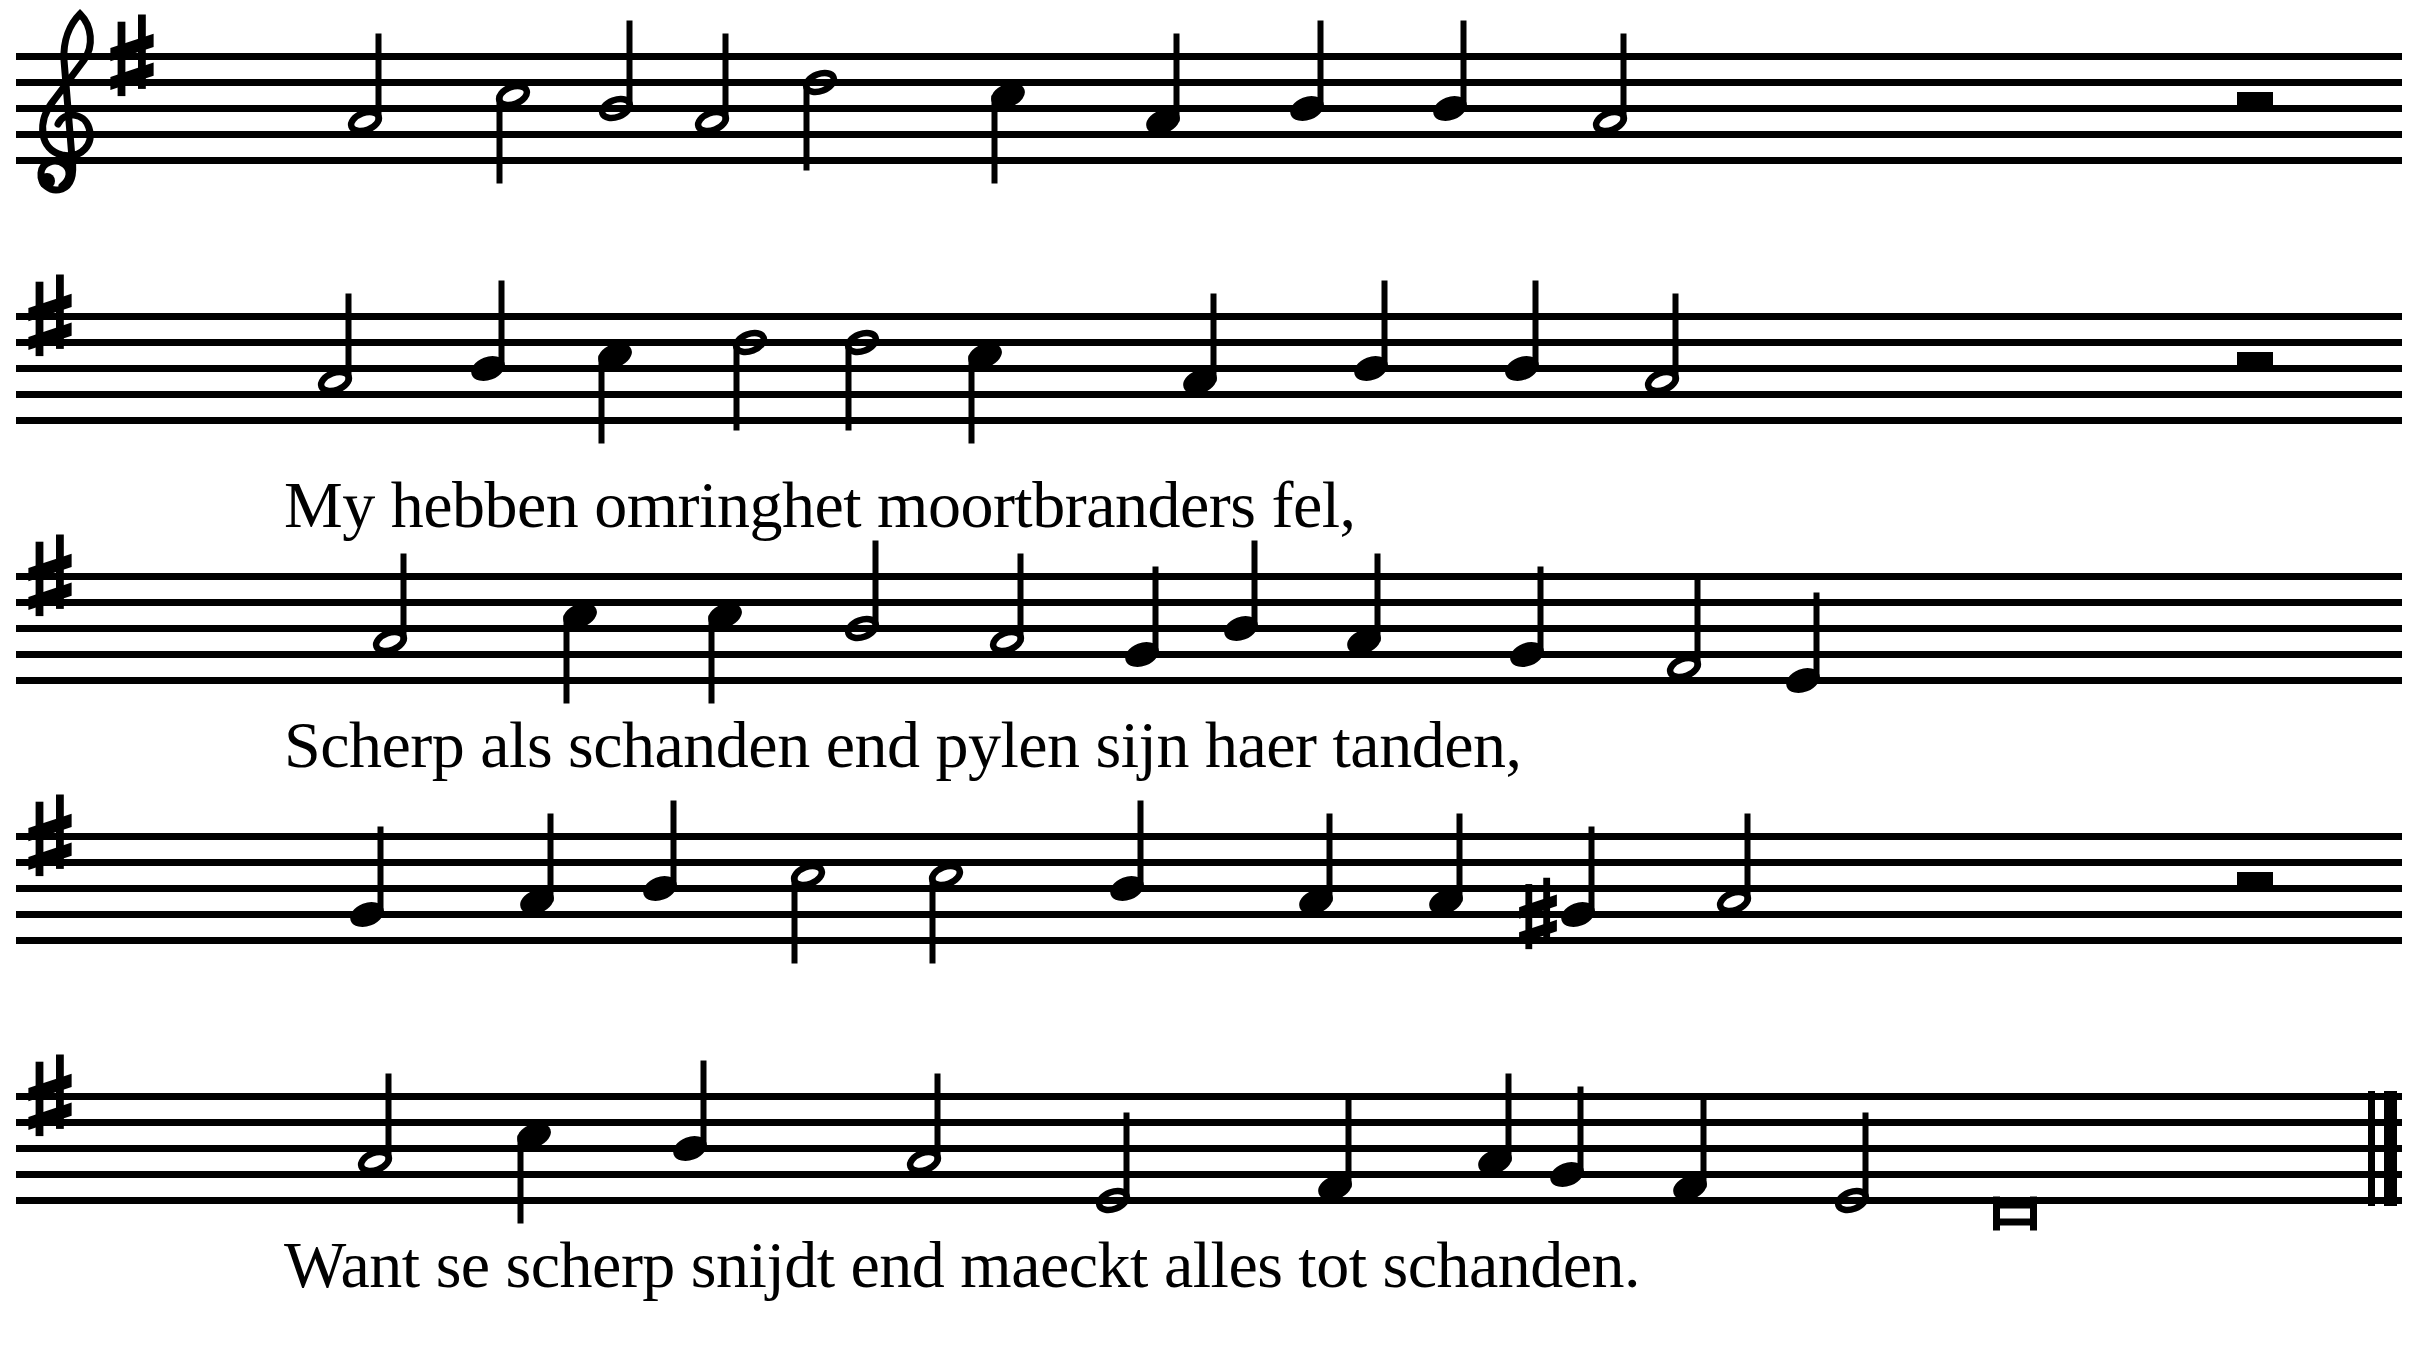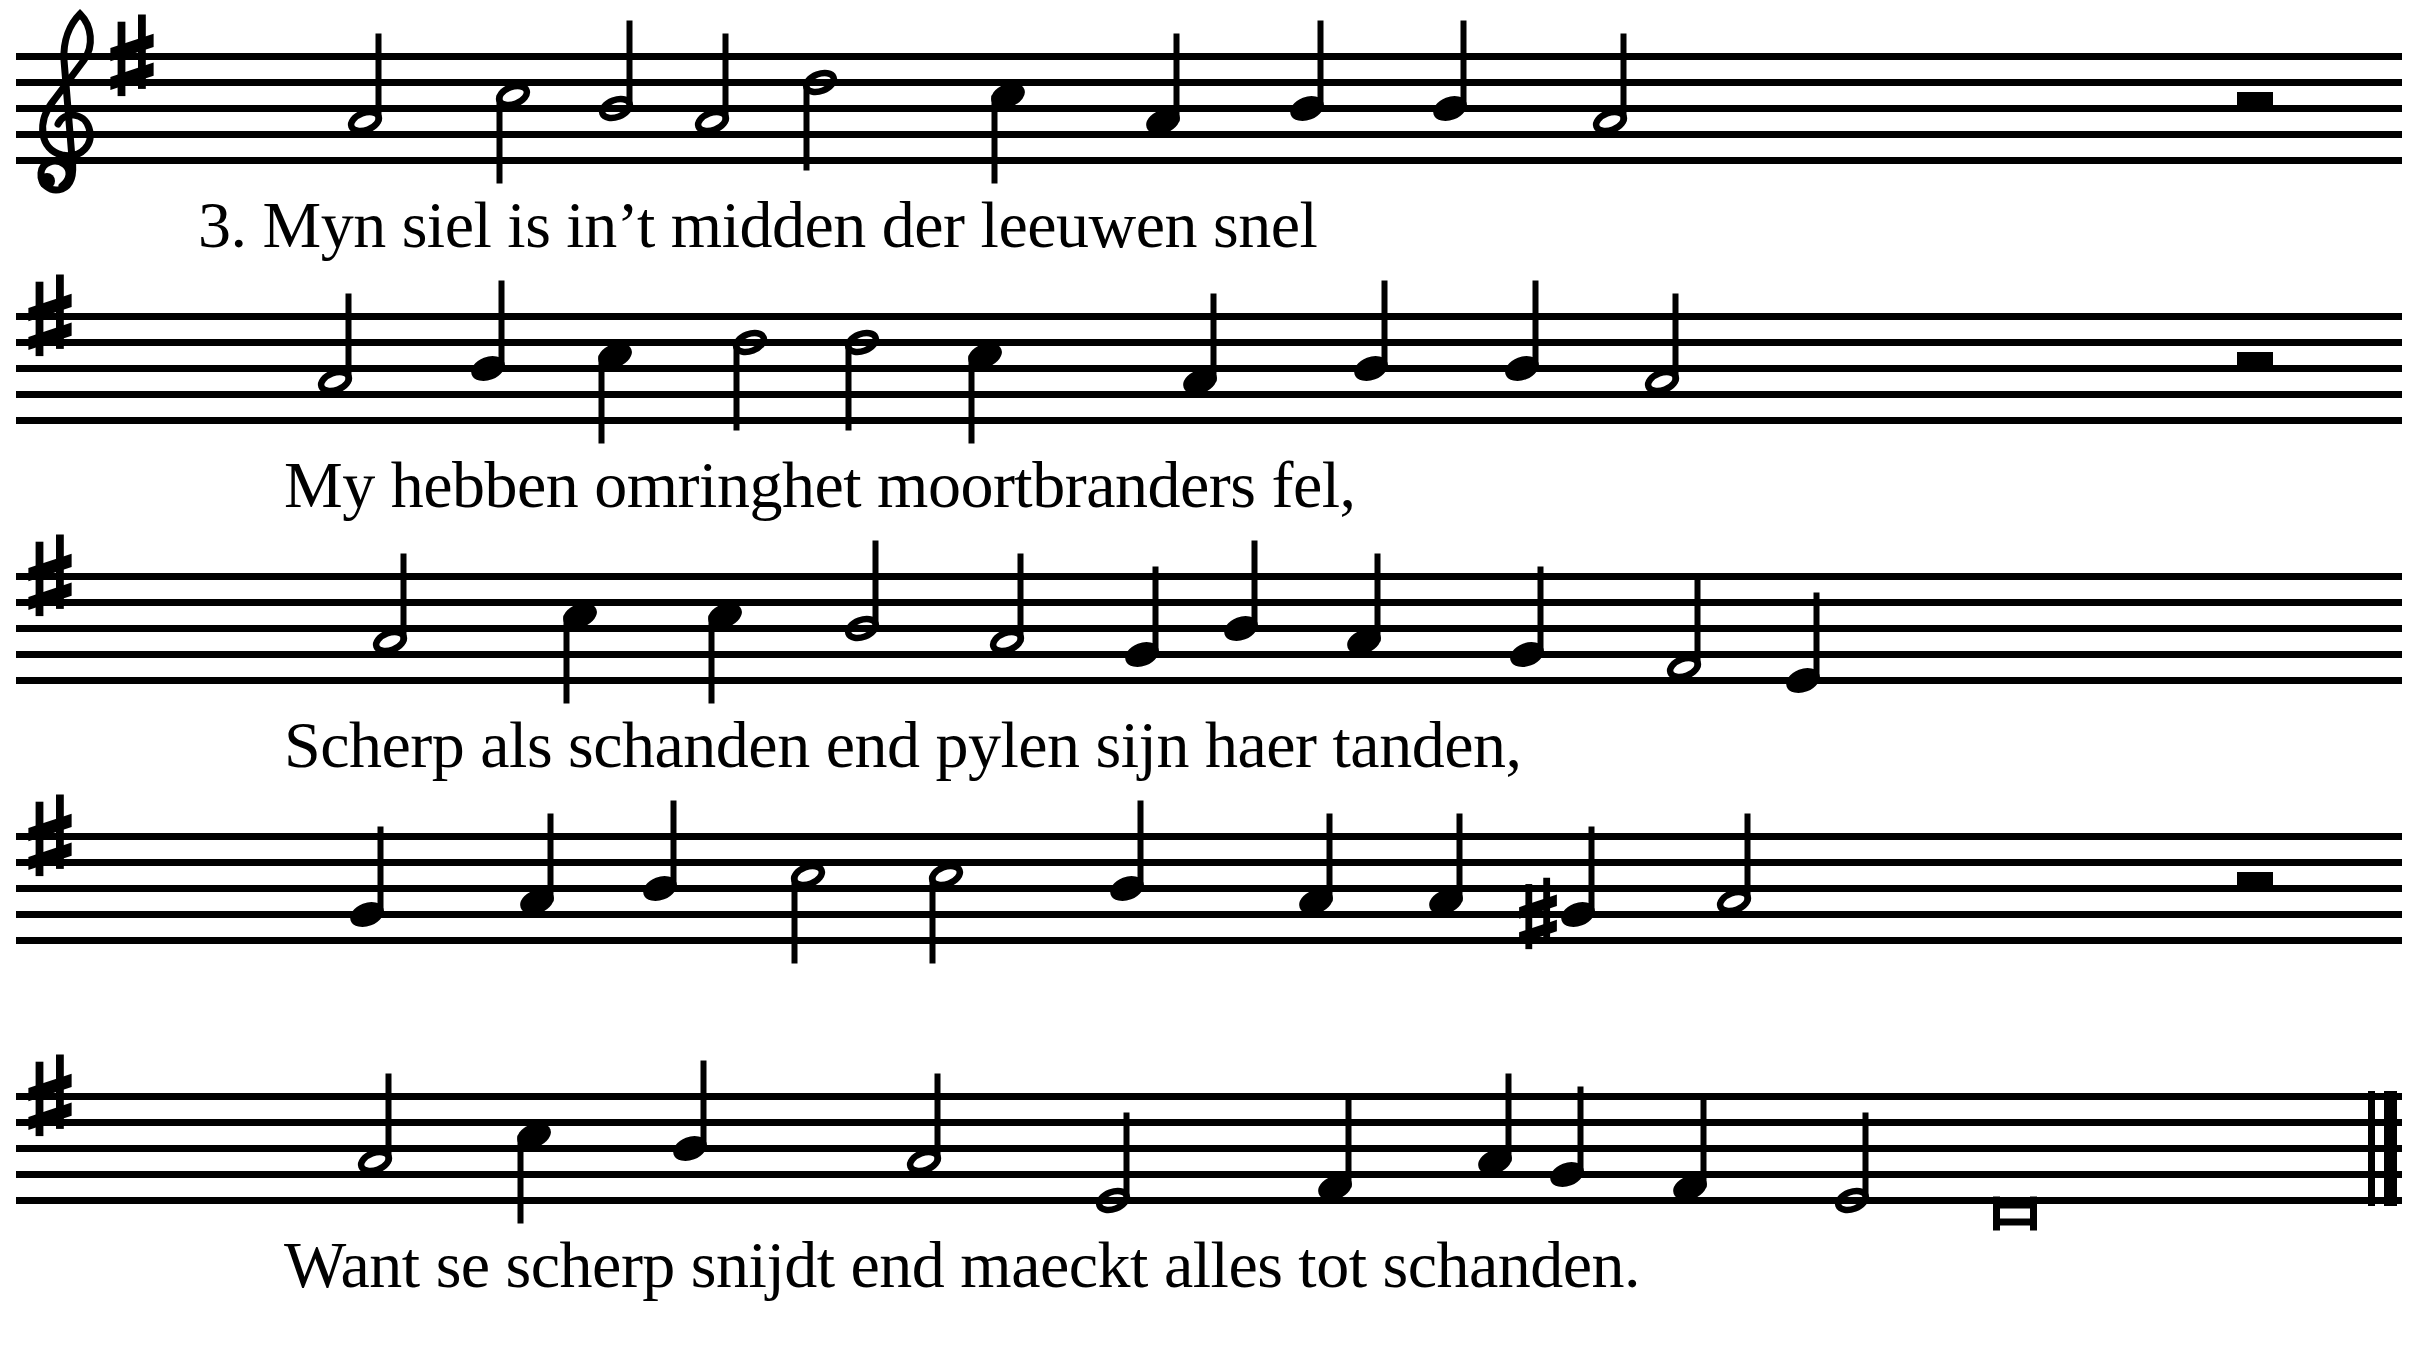--- a/index.html
+++ b/index.html
@@ -2,21 +2,21 @@
 <html><head>
 <meta charset="utf-8">
 <style>
   html,body{margin:0;padding:0;background:#ffffff;}
   .page{position:relative;width:2412px;height:1348px;background:#ffffff;overflow:hidden;
         font-family:"Liberation Serif",serif;}
   .score-svg{position:absolute;left:0;top:0;}
   .lyric{position:absolute;white-space:nowrap;color:#000;font-size:66px;line-height:1;
          letter-spacing:-0.5px;}
   .lyric-1{left:198px;top:192px;}
-  .lyric-2{left:284px;top:452px;}
+  .lyric-2{left:284px;top:472px;}
   .lyric-3{left:284px;top:712px;}
   .lyric-4{left:284px;top:972px;}
   .lyric-5{left:284px;top:1232px;}
 </style>
 </head>
 <body>
 
 <div class="page">
   <svg id="score" class="score-svg" width="2412" height="1348" viewBox="0 0 2412 1348">
       <rect x="16" y="53" width="2386" height="7" fill="#000000"></rect>
@@ -192,17 +192,16 @@
       <g>
         <rect x="1993" y="1201.5" width="44" height="7" fill="#000000"></rect>
         <rect x="1993" y="1218.5" width="44" height="7" fill="#000000"></rect>
         <rect x="1993" y="1196.5" width="7" height="34" fill="#000000"></rect>
         <rect x="2030" y="1196.5" width="7" height="34" fill="#000000"></rect>
       </g>
       <rect x="2368" y="1091" width="7" height="115" fill="#000000"></rect>
       <rect x="2384" y="1091" width="13" height="115" fill="#000000"></rect>
     </svg>
 
-  <div class="lyric lyric-1">3. Myn siel is in’t midden der leeuwen snel</div>
   <div class="lyric lyric-2">My hebben omringhet moortbranders fel,</div>
   <div class="lyric lyric-3">Scherp als schanden end pylen sijn haer tanden,</div>
   <div class="lyric lyric-5">Want se scherp snijdt end maeckt alles tot schanden.</div>
 </div>
 
 </body></html>

